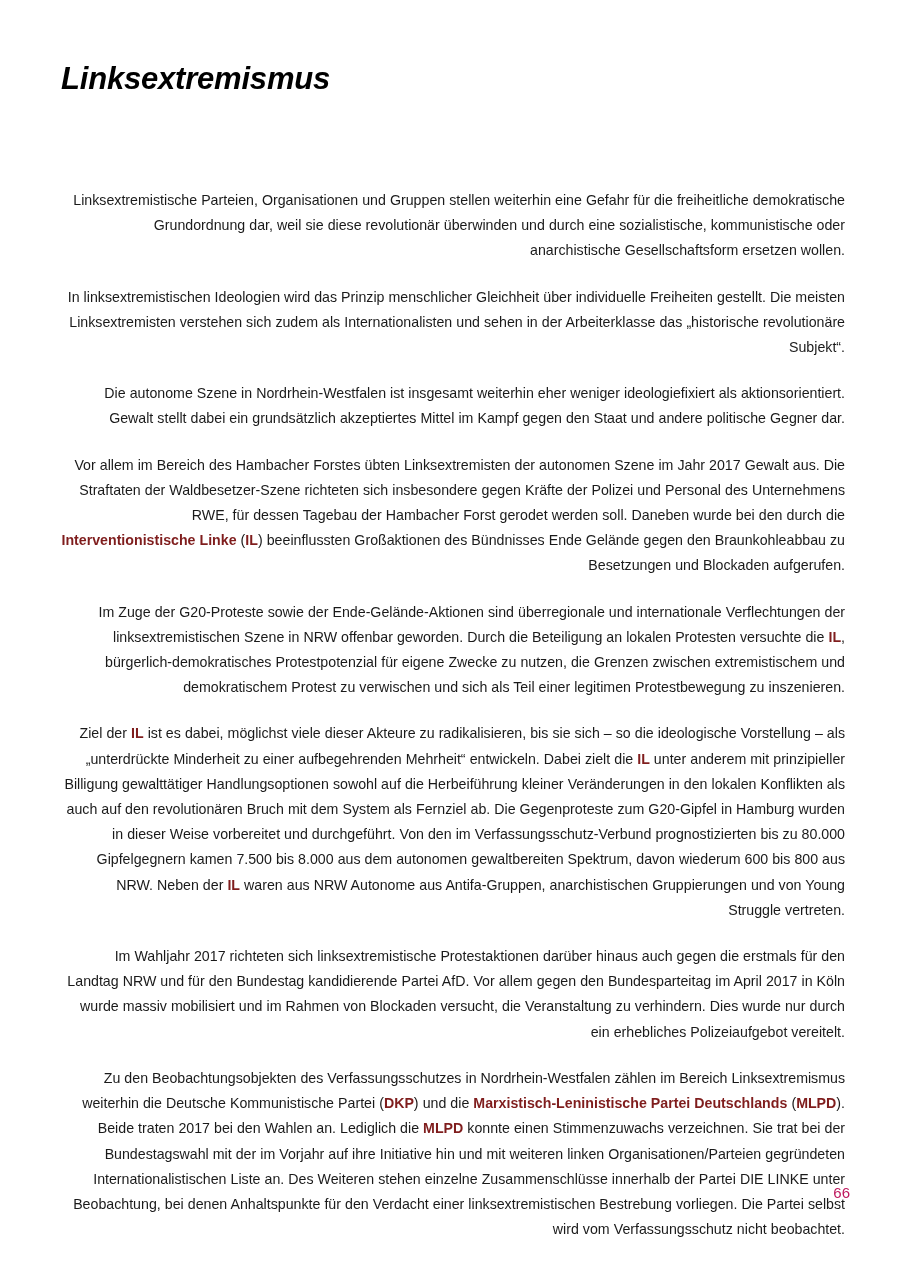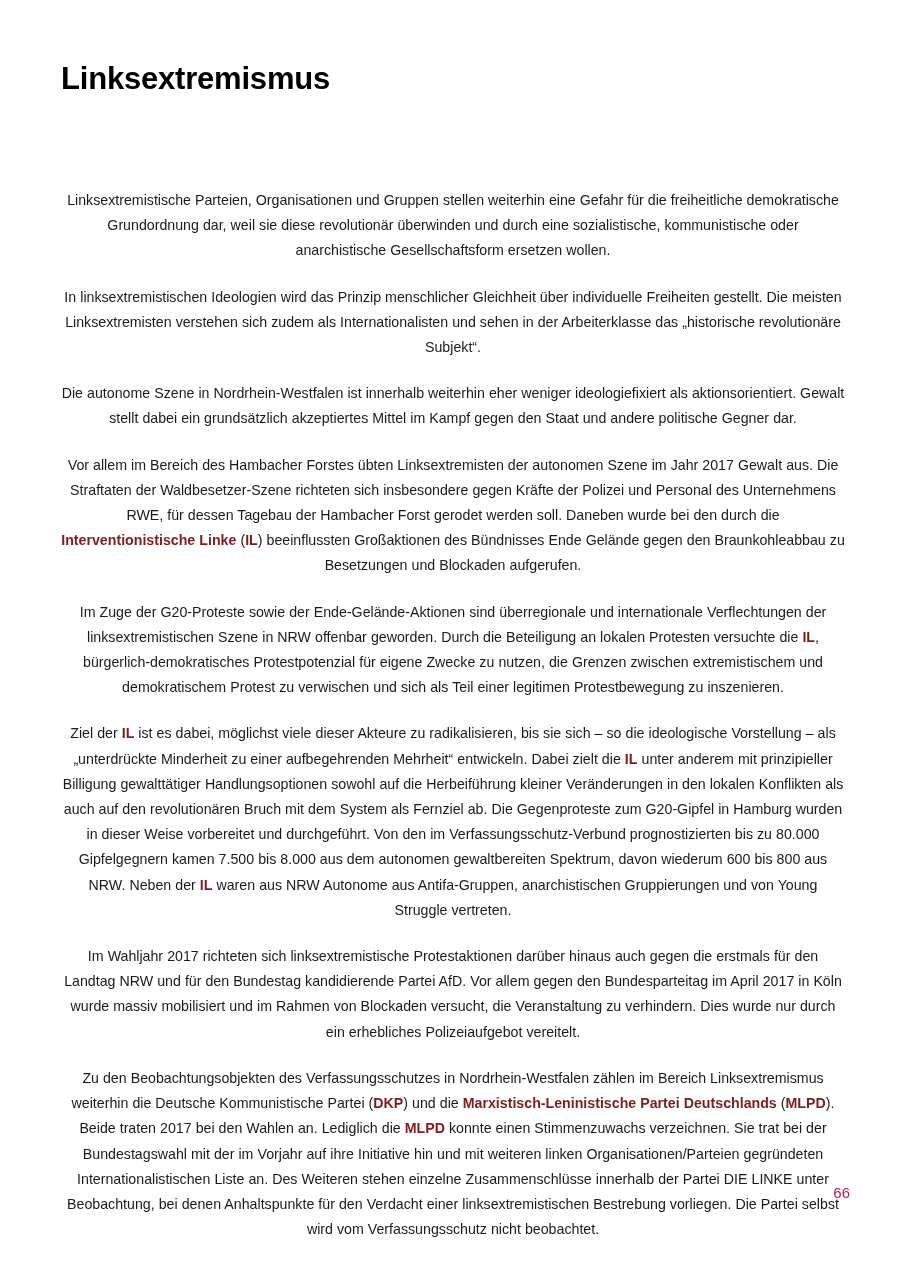--- a/index.html
+++ b/index.html
@@ -27,33 +27,34 @@
   .page-title {
     position: absolute;
     left: 61px;
     top: 60px;
     font-size: 31px;
     font-weight: bold;
     letter-spacing: -0.2px;
     line-height: 38px;
     color: #000000;
     margin: 0;
+    font-style: italic;
   }
   .content {
     position: absolute;
     left: 61px;
     top: 188px;
     width: 784px;
   }
   .para {
     font-size: 14.2px;
     line-height: 25.2px;
     color: #1a1a1a;
     margin: 0 0 21px 0;
-    text-align: center;
+    text-align: right;
     word-spacing: 0.1px;
   }
   .para:last-child {
     margin-bottom: 0;
   }
   .para b {
     font-weight: bold;
     color: #7f1d1d;
   }
   .page-number {
@@ -68,21 +69,21 @@
 </head>
 <body>
 
 <div class="page">
 
   <h1 class="page-title">Linksextremismus</h1>
 
   <div class="content">
       <p class="para"><span>Linksextremistische Parteien, Organisationen und Gruppen stellen weiterhin eine Gefahr für die freiheitliche demokratische Grundordnung dar, weil sie diese revolutionär überwinden und durch eine sozialistische, kommunistische oder anarchistische Gesellschaftsform ersetzen wollen.</span></p>
       <p class="para"><span>In linksextremistischen Ideologien wird das Prinzip menschlicher Gleichheit über individuelle Freiheiten gestellt. Die meisten Linksextremisten verstehen sich zudem als Internationalisten und sehen in der Arbeiterklasse das „historische revolutionäre Subjekt“.</span></p>
-      <p class="para"><span>Die autonome Szene in Nordrhein-Westfalen ist innerhalb weiterhin eher weniger ideologiefixiert als aktionsorientiert. Gewalt stellt dabei ein grundsätzlich akzeptiertes Mittel im Kampf gegen den Staat und andere politische Gegner dar.</span></p>
+      <p class="para"><span>Die autonome Szene in Nordrhein-Westfalen ist insgesamt weiterhin eher weniger ideologiefixiert als aktionsorientiert. Gewalt stellt dabei ein grundsätzlich akzeptiertes Mittel im Kampf gegen den Staat und andere politische Gegner dar.</span></p>
       <p class="para"><span>Vor allem im Bereich des Hambacher Forstes übten Linksextremisten der autonomen Szene im Jahr 2017 Gewalt aus. Die Straftaten der Waldbesetzer-Szene richteten sich insbesondere gegen Kräfte der Polizei und Personal des Unternehmens RWE, für dessen Tagebau der Hambacher Forst gerodet werden soll. Daneben wurde bei den durch die </span><b>Interventionistische Linke</b><span> (</span><b>IL</b><span>) beeinflussten Großaktionen des Bündnisses Ende Gelände gegen den Braunkohleabbau zu Besetzungen und Blockaden aufgerufen.</span></p>
       <p class="para"><span>Im Zuge der G20-Proteste sowie der Ende-Gelände-Aktionen sind überregionale und internationale Verflechtungen der linksextremistischen Szene in NRW offenbar geworden. Durch die Beteiligung an lokalen Protesten versuchte die </span><b>IL</b><span>, bürgerlich-demokratisches Protestpotenzial für eigene Zwecke zu nutzen, die Grenzen zwischen extremistischem und demokratischem Protest zu verwischen und sich als Teil einer legitimen Protestbewegung zu inszenieren.</span></p>
       <p class="para"><span>Ziel der </span><b>IL</b><span> ist es dabei, möglichst viele dieser Akteure zu radikalisieren, bis sie sich – so die ideologische Vorstellung – als „unterdrückte Minderheit zu einer aufbegehrenden Mehrheit“ entwickeln. Dabei zielt die </span><b>IL</b><span> unter anderem mit prinzipieller Billigung gewalttätiger Handlungsoptionen sowohl auf die Herbeiführung kleiner Veränderungen in den lokalen Konflikten als auch auf den revolutionären Bruch mit dem System als Fernziel ab. Die Gegenproteste zum G20-Gipfel in Hamburg wurden in dieser Weise vorbereitet und durchgeführt. Von den im Verfassungsschutz-Verbund prognostizierten bis zu 80.000 Gipfelgegnern kamen 7.500 bis 8.000 aus dem autonomen gewaltbereiten Spektrum, davon wiederum 600 bis 800 aus NRW. Neben der </span><b>IL</b><span> waren aus NRW Autonome aus Antifa-Gruppen, anarchistischen Gruppierungen und von Young Struggle vertreten.</span></p>
       <p class="para"><span>Im Wahljahr 2017 richteten sich linksextremistische Protestaktionen darüber hinaus auch gegen die erstmals für den Landtag NRW und für den Bundestag kandidierende Partei AfD. Vor allem gegen den Bundesparteitag im April 2017 in Köln wurde massiv mobilisiert und im Rahmen von Blockaden versucht, die Veranstaltung zu verhindern. Dies wurde nur durch ein erhebliches Polizeiaufgebot vereitelt.</span></p>
       <p class="para"><span>Zu den Beobachtungsobjekten des Verfassungsschutzes in Nordrhein-Westfalen zählen im Bereich Linksextremismus weiterhin die Deutsche Kommunistische Partei (</span><b>DKP</b><span>) und die </span><b>Marxistisch-Leninistische Partei Deutschlands</b><span> (</span><b>MLPD</b><span>). Beide traten 2017 bei den Wahlen an. Lediglich die </span><b>MLPD</b><span> konnte einen Stimmenzuwachs verzeichnen. Sie trat bei der Bundestagswahl mit der im Vorjahr auf ihre Initiative hin und mit weiteren linken Organisationen/Parteien gegründeten Internationalistischen Liste an. Des Weiteren stehen einzelne Zusammenschlüsse innerhalb der Partei DIE LINKE unter Beobachtung, bei denen Anhaltspunkte für den Verdacht einer linksextremistischen Bestrebung vorliegen. Die Partei selbst wird vom Verfassungsschutz nicht beobachtet.</span></p>
     </div>
 
   <div class="page-number">66</div>
 
 </div>

